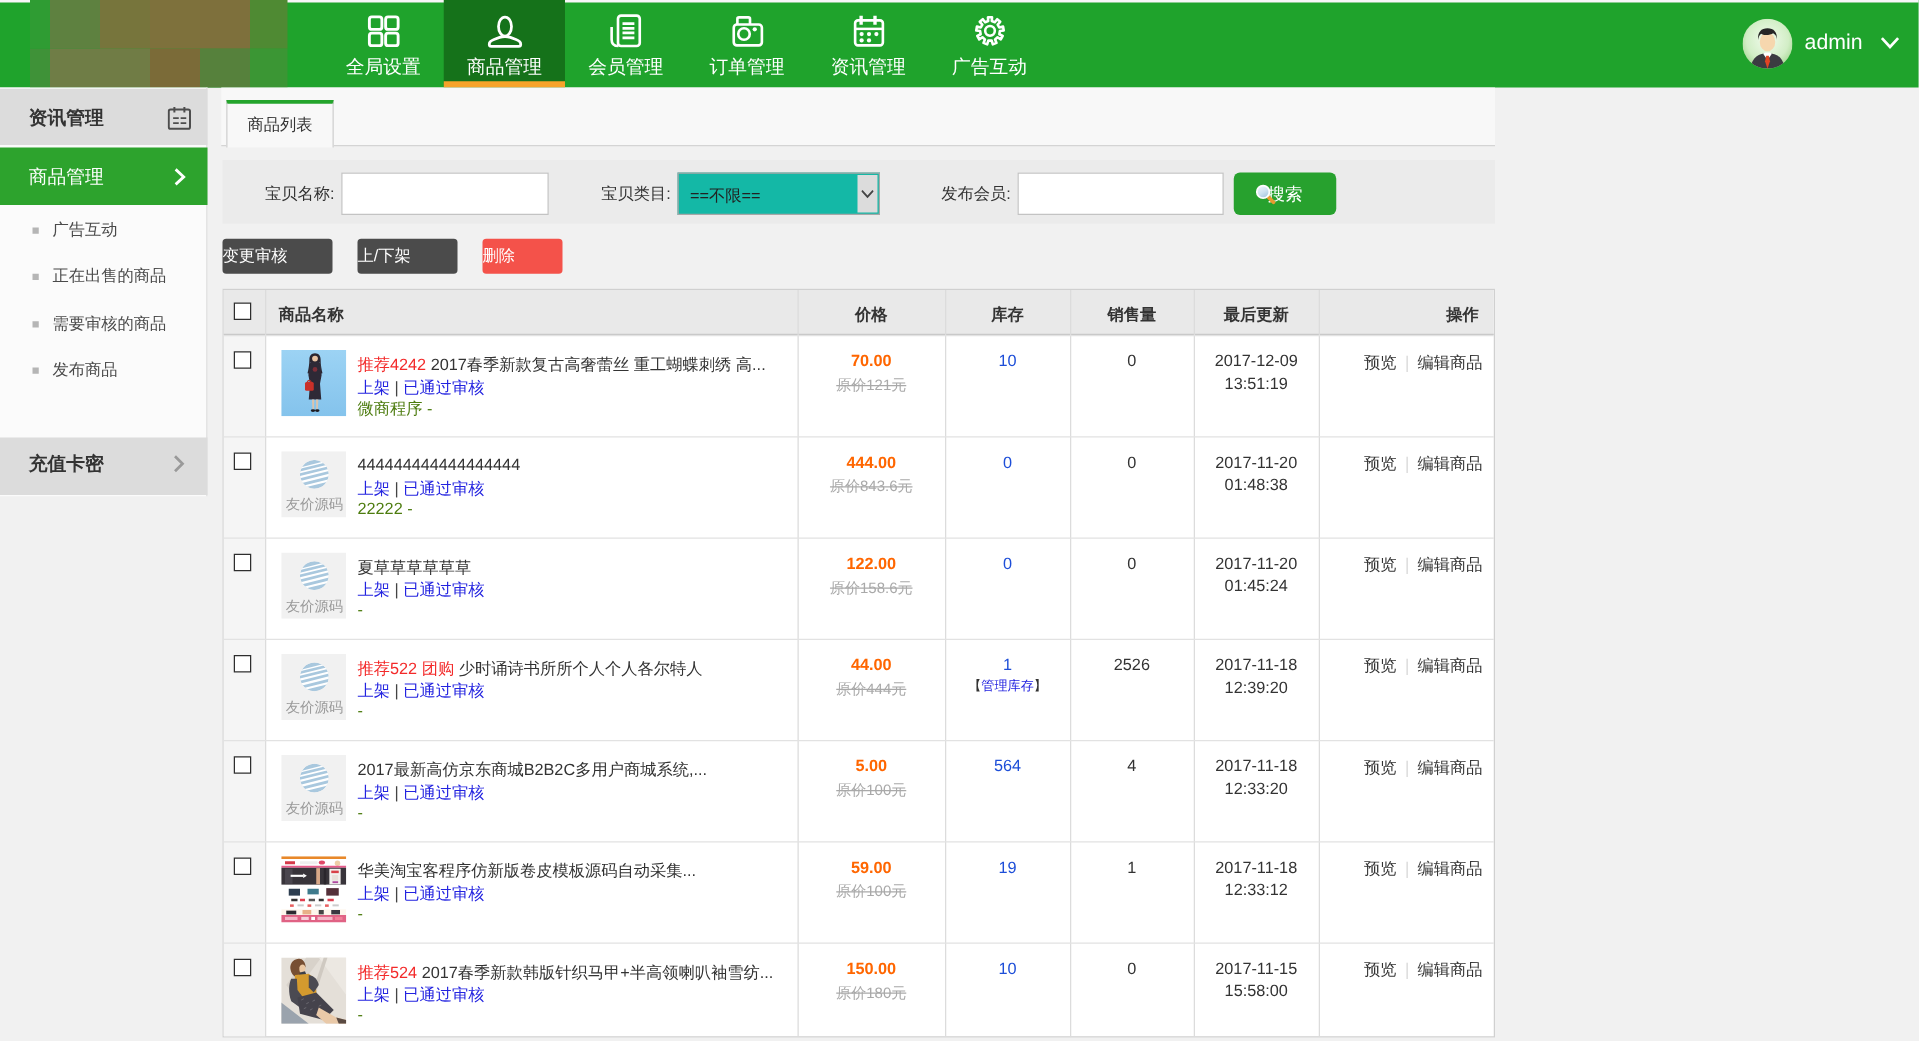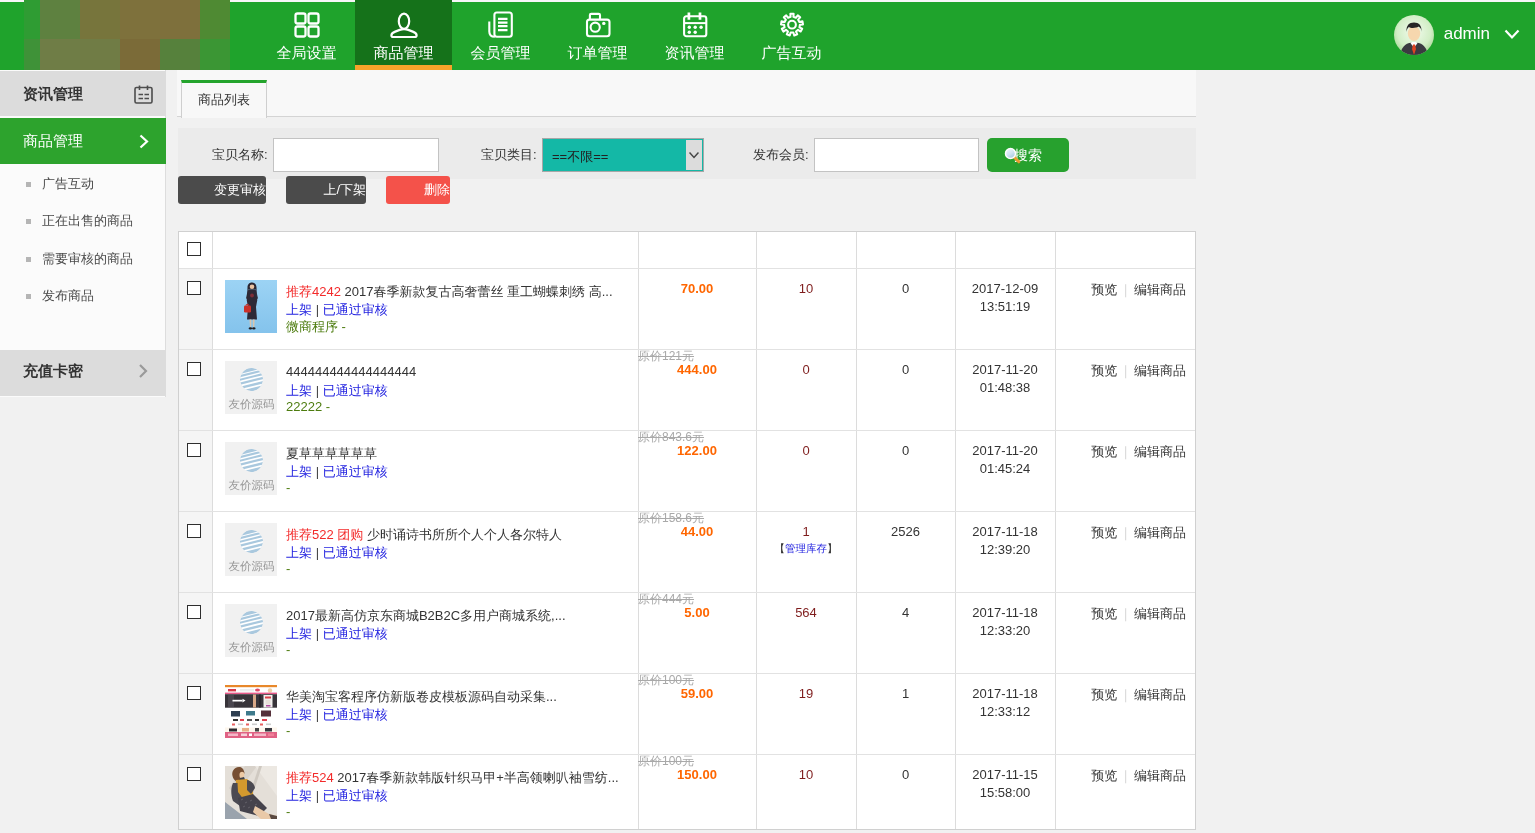--- a/index.html
+++ b/index.html
@@ -29,38 +29,38 @@
 #tabrow{position:absolute;left:177px;top:70px;width:1019px;height:47px;background:#f8f8f8;}
 #tabline{position:absolute;left:177px;top:116px;width:1019px;height:1px;background:#d4d4d4;}
 #tab{position:absolute;left:181px;top:80px;width:86px;height:38px;background:#f8f8f8;border:1px solid #cfcfcf;border-top:3px solid #24a42c;border-bottom:none;font-size:13px;color:#333;text-align:center;line-height:33px;}
 #searchpanel{position:absolute;left:178px;top:128px;width:1018px;height:51px;background:#ebebeb;}
 .flabel{position:absolute;top:18px;font-size:13px;color:#333;}
 .finput{position:absolute;top:10px;height:34px;background:#fff;border:1px solid #c3c3c3;}
 #selbox{position:absolute;left:364px;top:10px;width:162px;height:34px;background:#14b8a6;border:1px solid #a7a7a7;}
 #selbox .txt{position:absolute;left:9px;top:9px;font-size:13px;color:#222;}
 #selbox .arr{position:absolute;right:1px;top:1px;width:16px;height:30px;background:#dcdcdc;}
 #searchbtn{position:absolute;left:809px;top:10px;width:82px;height:34px;background:#27a12e;border-radius:5px;color:#fff;font-size:14px;text-align:center;line-height:34px;}
-.actbtn{position:absolute;top:176px;height:28px;background:#4b4b4b;border-radius:3px;color:#fff;font-size:13px;text-align:right;line-height:28px;}
+.actbtn{position:absolute;top:191px;height:28px;background:#4b4b4b;border-radius:3px;color:#fff;font-size:13px;text-align:left;line-height:28px;}
 
 #table{position:absolute;left:178px;top:231px;width:1018px;height:599px;background:#fff;border:1px solid #d0d0d0;}
 #thead{position:absolute;left:0;top:0;width:1016px;height:36px;background:#e9e9e9;border-bottom:1px solid #c9c9c9;}
 #thead div{position:absolute;top:11px;font-size:13px;font-weight:bold;color:#333;}
 #ckcol{position:absolute;left:0;top:36px;width:33px;height:561px;background:#f5f5f5;}
 .vline{position:absolute;top:0;width:1px;height:597px;background:#dcdcdc;}
 .row{position:absolute;left:0;width:1016px;border-top:1px solid #e2e2e2;}
 .ckb{position:absolute;left:8px;top:12px;width:14px;height:14px;background:#fff;border:1.8px solid #2e2e2e;}
 .thumb{position:absolute;left:46px;top:11px;width:52px;height:53px;}
 .tl1{position:absolute;left:107px;top:14px;font-size:13px;color:#333;white-space:nowrap;}
 .tl1 .red{color:#f32a2a;}
 .tl2{position:absolute;left:107px;top:32px;font-size:13px;color:#2323e0;white-space:nowrap;}
 .tl2 .sep{color:#444;}
 .tl3{position:absolute;left:107px;top:49px;font-size:13px;color:#4d7c0f;}
 .price{position:absolute;left:459px;top:12px;width:118px;text-align:center;font-size:13px;font-weight:bold;color:#f60;}
-.oprice{position:absolute;left:459px;top:31px;width:118px;text-align:left;font-size:12px;color:#a9a9a9;text-decoration:line-through;margin-top:48px;}
-.stock{position:absolute;left:577px;top:12px;width:100px;text-align:center;font-size:13px;color:#7f1d1d;}
+.oprice{position:absolute;left:459px;top:31px;width:118px;text-align:center;font-size:12px;color:#a9a9a9;text-decoration:line-through;}
+.stock{position:absolute;left:577px;top:12px;width:100px;text-align:center;font-size:13px;color:#1d4ed8;}
 .stock2{position:absolute;left:577px;top:30px;width:100px;text-align:center;font-size:10.5px;color:#333;}
 .stock2 a{color:#2323e0;}
 .sales{position:absolute;left:677px;top:12px;width:99px;text-align:center;font-size:13px;color:#333;}
 .date{position:absolute;left:776px;top:11px;width:100px;text-align:center;font-size:13px;color:#333;line-height:18px;}
 .ops{position:absolute;left:876px;top:12px;width:131px;text-align:right;font-size:13px;color:#333;}
 .ops .sp{color:#ccc;padding:0 2px;}
 </style>
 </head>
 <body>
 
@@ -247,20 +247,28 @@
         <circle cx="7.5" cy="7.5" r="5" fill="url(#lens)" stroke="#fdfdfd" stroke-width="1.5"></circle>
       </svg><span style="">搜索</span></div>
 </div>
 
 <div class="actbtn" style="left:178px;width:88px">变更审核</div>
 <div class="actbtn" style="left:286px;width:80px">上/下架</div>
 <div class="actbtn" style="left:386px;width:64px;background:#f4524a">删除</div>
 
 <div id="table">
   <div id="ckcol"></div>
+  <div id="thead">
+    <div style="left:44px">商品名称</div>
+    <div style="left:459px;width:118px;text-align:center">价格</div>
+    <div style="left:577px;width:100px;text-align:center">库存</div>
+    <div style="left:677px;width:99px;text-align:center">销售量</div>
+    <div style="left:776px;width:100px;text-align:center">最后更新</div>
+    <div style="right:12px">操作</div>
+  </div>
   <div class="ckb" style="top:10px"></div>
   <div class="vline" style="left:33px"></div>
   <div class="vline" style="left:459px"></div>
   <div class="vline" style="left:577px"></div>
   <div class="vline" style="left:677px"></div>
   <div class="vline" style="left:776px"></div>
   <div class="vline" style="left:876px"></div>
 
   <div class="row" style="top:36px;height:81px">
     <div class="ckb"></div>

